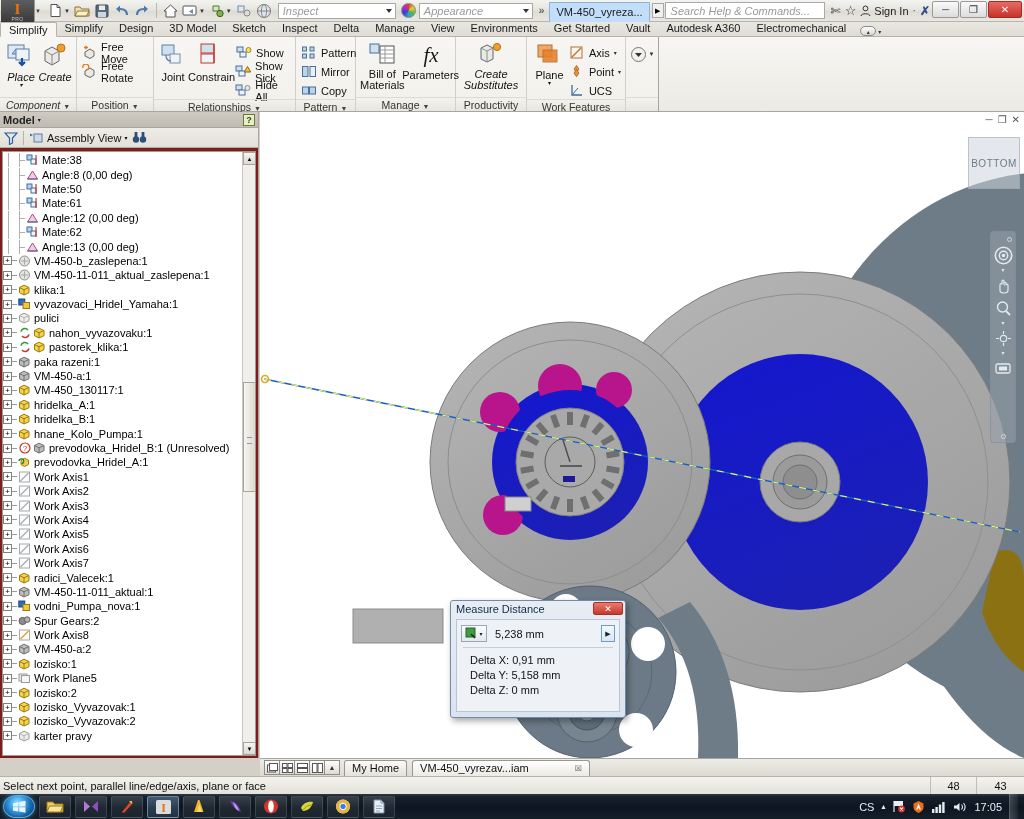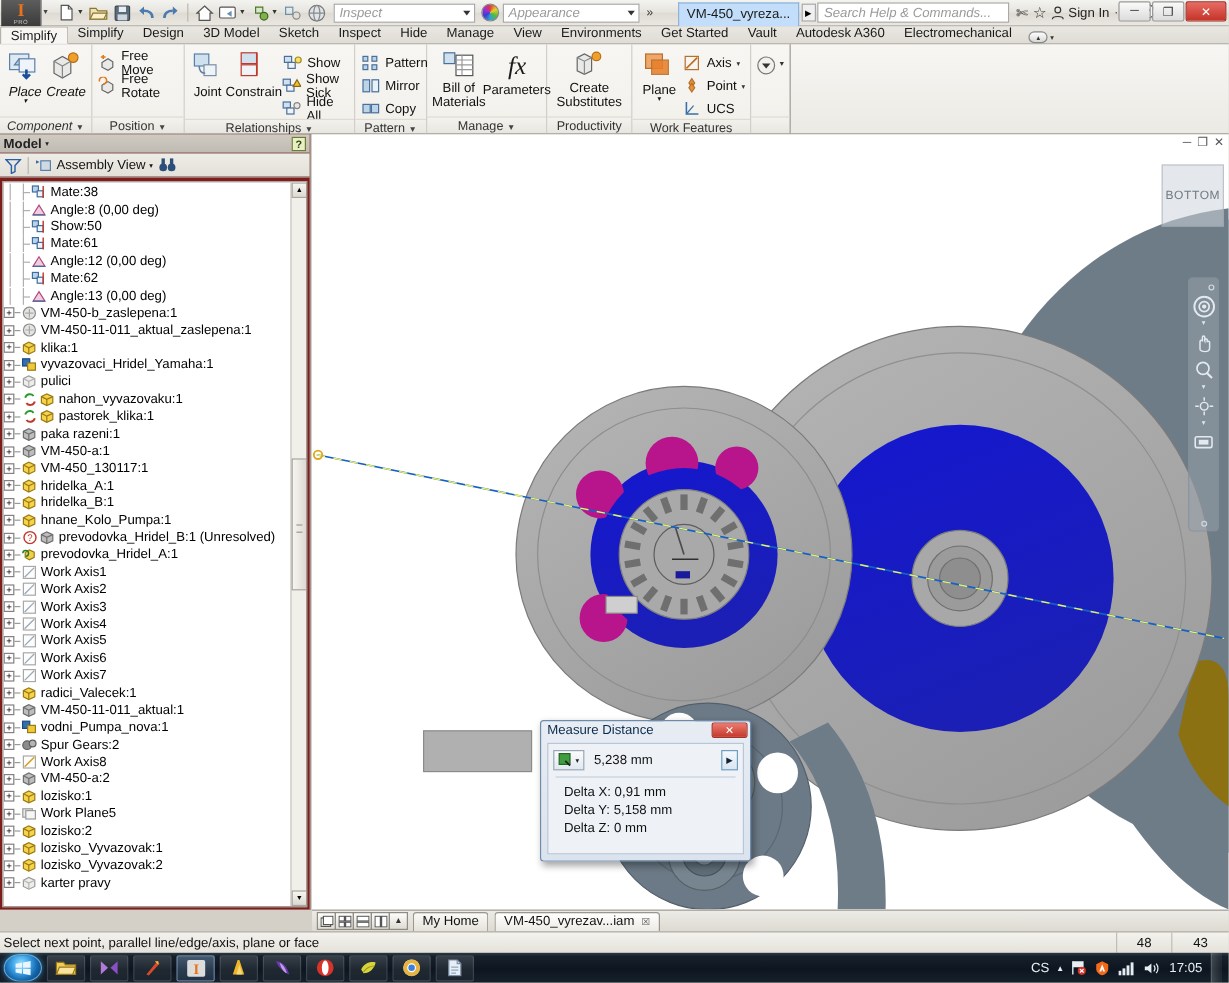--- a/index.html
+++ b/index.html
@@ -62,21 +62,20 @@
     width:15px;height:15px;border-radius:50%;margin-left:4px;margin-right:2px;
     background:conic-gradient(#e03b3b,#e8d02a,#4fbd3a,#2ea0d6,#3a3ad6,#9b2fd6,#e03b3b);
     border:1px solid #888;
   }
   .chev2 { font-size:10px; color:#333; margin:0 5px; letter-spacing:-2px; }
 
   .doctab {
     height:20px; background:#c3defa; border:1px solid #8fb4d8; border-bottom:none;
     display:flex; align-items:center; padding:0 6px; font-size:11px; color:#1a1a1a;
     margin-top:2px;
-    margin-left:16px;
   }
   .tabarrow {
     width:12px;height:15px;border:1px solid #a9a9a9;background:#f0f0f0;
     display:flex;align-items:center;justify-content:center;font-size:7px;margin-left:2px;
   }
   .searchbox {
     width:160px; height:17px; border:1px solid #a9a9a9; background:#fff;
     display:flex; align-items:center; padding-left:5px;
     color:#9a9a9a; font-style:italic; font-size:11px; margin-left:1px;
   }
@@ -278,21 +277,21 @@
     width:16px;height:15px;border:1px solid #8f8c85;
     background:linear-gradient(to bottom,#fdfdfb,#dedbd3);
     display:flex;align-items:center;justify-content:center;margin-right:-1px;
   }
   .filetab {
     height:16px; border:1px solid #9a9791; border-bottom:none;
     background:linear-gradient(to bottom,#fbfaf7,#e4e2da);
     display:flex;align-items:center; padding:0 7px; font-size:11px; color:#111;
     margin-left:5px; border-radius:3px 3px 0 0;
   }
-  .filetab.active { background:linear-gradient(to bottom,#ffffff,#eceae4); }
+  .filetab.active { background:linear-gradient(to bottom,#ffffff,#eceae4);gap:40px; }
   .filetab .x { margin-left:6px; font-size:8px; color:#555; }
 
   .statusbar {
     position:absolute; left:0; top:776px; width:1024px; height:18px;
     background:linear-gradient(to bottom,#f3f2ee,#e4e2da);
     border-top:1px solid #b5b2aa;
     display:flex; align-items:center; padding-left:3px;
     font-size:11px; color:#111;
   }
   .statusbar .cell {
@@ -454,21 +453,21 @@
     </div>
   </div>
 
   <div class="ribbon-tabs">
     <div class="rtab active">Simplify</div>
     <div class="rtab">Simplify</div>
     <div class="rtab">Design</div>
     <div class="rtab">3D Model</div>
     <div class="rtab">Sketch</div>
     <div class="rtab">Inspect</div>
-    <div class="rtab">Hide</div>
+    <div class="rtab">Delta</div>
     <div class="rtab">Manage</div>
     <div class="rtab">View</div>
     <div class="rtab">Environments</div>
     <div class="rtab">Get Started</div>
     <div class="rtab">Vault</div>
     <div class="rtab">Autodesk A360</div>
     <div class="rtab">Electromechanical</div>
     <div class="rtab-extra">
       <span class="oval">▴</span>
       <span style="font-size:6px;color:#333;">▾</span>
@@ -643,21 +642,21 @@
           </svg>
           <span class="lbl">Parameters</span>
         </div>
       </div>
       <div class="rpanel-title">
         <span>Manage</span><span class="pc">▼</span>
       </div>
     </div>
 
     <div class="rpanel" style="width:71px;">
-      <div class="rpanel-body" style="justify-content:center;">
+      <div class="rpanel-body" style="justify-content:center;font-style:italic;">
         <div class="bigbtn" style="width:64px;line-height:11px;">
           <svg width="30" height="26" viewBox="0 0 30 26">
             <path d="M5 6l6-3 6 3v11l-6 3-6-3z" fill="#e9e9e7" stroke="#666"></path>
             <path d="M5 6l6 3 6-3M11 9v11" fill="none" stroke="#8d8d8d"></path>
             <circle cx="21" cy="5" r="3.6" fill="#f0a02a" stroke="#b5701a"></circle>
           </svg>
           <span class="lbl" style="text-align:center;">Create Substitutes</span>
         </div>
       </div>
       <div class="rpanel-title">
@@ -800,21 +799,21 @@
               <span style="position:absolute;left:5px;top:0;bottom:0;width:1px;background:#b0b0b0;"></span>
               <span style="position:absolute;left:5px;top:7px;width:6px;height:1px;background:#b0b0b0;"></span>
             </span>
             <span class="ticon">
               <svg width="13" height="12" viewBox="0 0 13 12">
                 <rect x="1" y="1" width="5" height="5" fill="#b9d3ea" stroke="#3f6d9e"></rect>
                 <rect x="5" y="5" width="5" height="5" fill="#eef3f8" stroke="#3f6d9e"></rect>
                 <path d="M10 1v10" stroke="#c0392b" stroke-width="1.2"></path>
               </svg>
             </span>
-            <span class="tlabel">Show:50</span>
+            <span class="tlabel">Mate:50</span>
           </div>
           <div class="trow">
             <span class="guide">
               <span style="position:absolute;left:5px;top:0;bottom:0;width:1px;background:#b0b0b0;"></span>
             </span>
             <span class="guide">
               <span style="position:absolute;left:5px;top:0;bottom:0;width:1px;background:#b0b0b0;"></span>
               <span style="position:absolute;left:5px;top:7px;width:6px;height:1px;background:#b0b0b0;"></span>
             </span>
             <span class="ticon">

